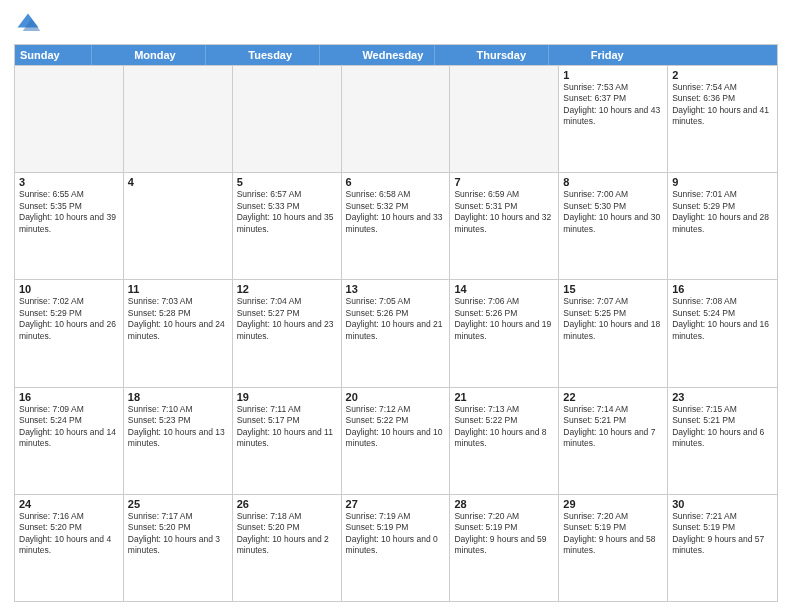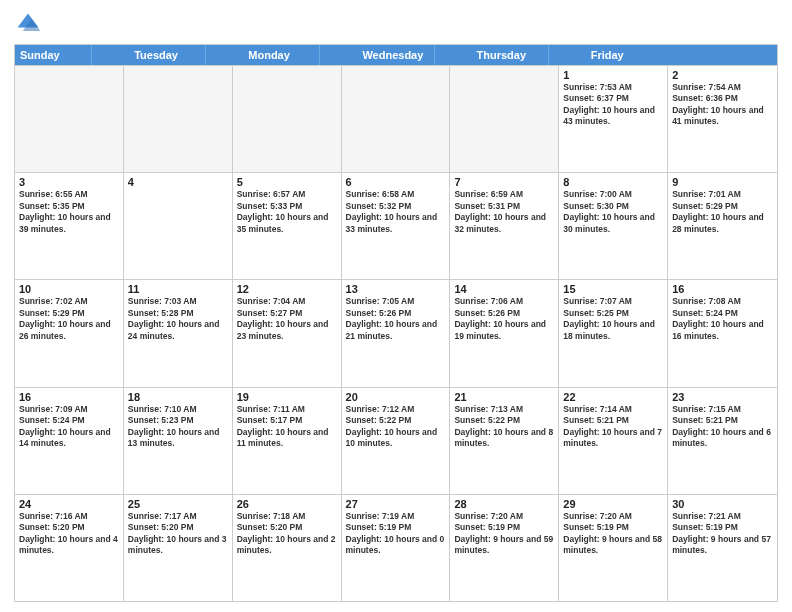--- a/index.html
+++ b/index.html
@@ -107,21 +107,20 @@
       font-size: 11px;
       font-weight: bold;
       color: #222;
       display: block;
       margin-bottom: 1px;
     }
     .cal-cell .info {
       font-size: 8.5px;
       line-height: 1.35;
       color: #333;
-      font-weight: bold;
     }
   </style>
 </head>
 <body>
 
 <div class="page">
   <div class="header-row">
     <div class="logo">
       <svg class="logo-icon" viewBox="0 0 32 32">
         <polygon points="16,4 28,20 4,20" fill="#4a90d9"></polygon>
@@ -134,22 +133,22 @@
     </div>
     <div class="title-block">
       <div class="month-title"></div>
       <div class="location-title"></div>
     </div>
   </div>
 
   <div class="calendar">
     <div class="cal-header">
     <div class="cal-header-cell">Sunday</div>
+        <div class="cal-header-cell">Monday</div>
         <div class="cal-header-cell">Tuesday</div>
-        <div class="cal-header-cell">Monday</div>
         <div class="cal-header-cell">Wednesday</div>
         <div class="cal-header-cell">Thursday</div>
         <div class="cal-header-cell">Friday</div>
       </div>
     <div class="cal-body">
     <div class="cal-row">
           <div class="cal-cell empty"></div>
           <div class="cal-cell empty"></div>
           <div class="cal-cell empty"></div>
           <div class="cal-cell empty"></div>

